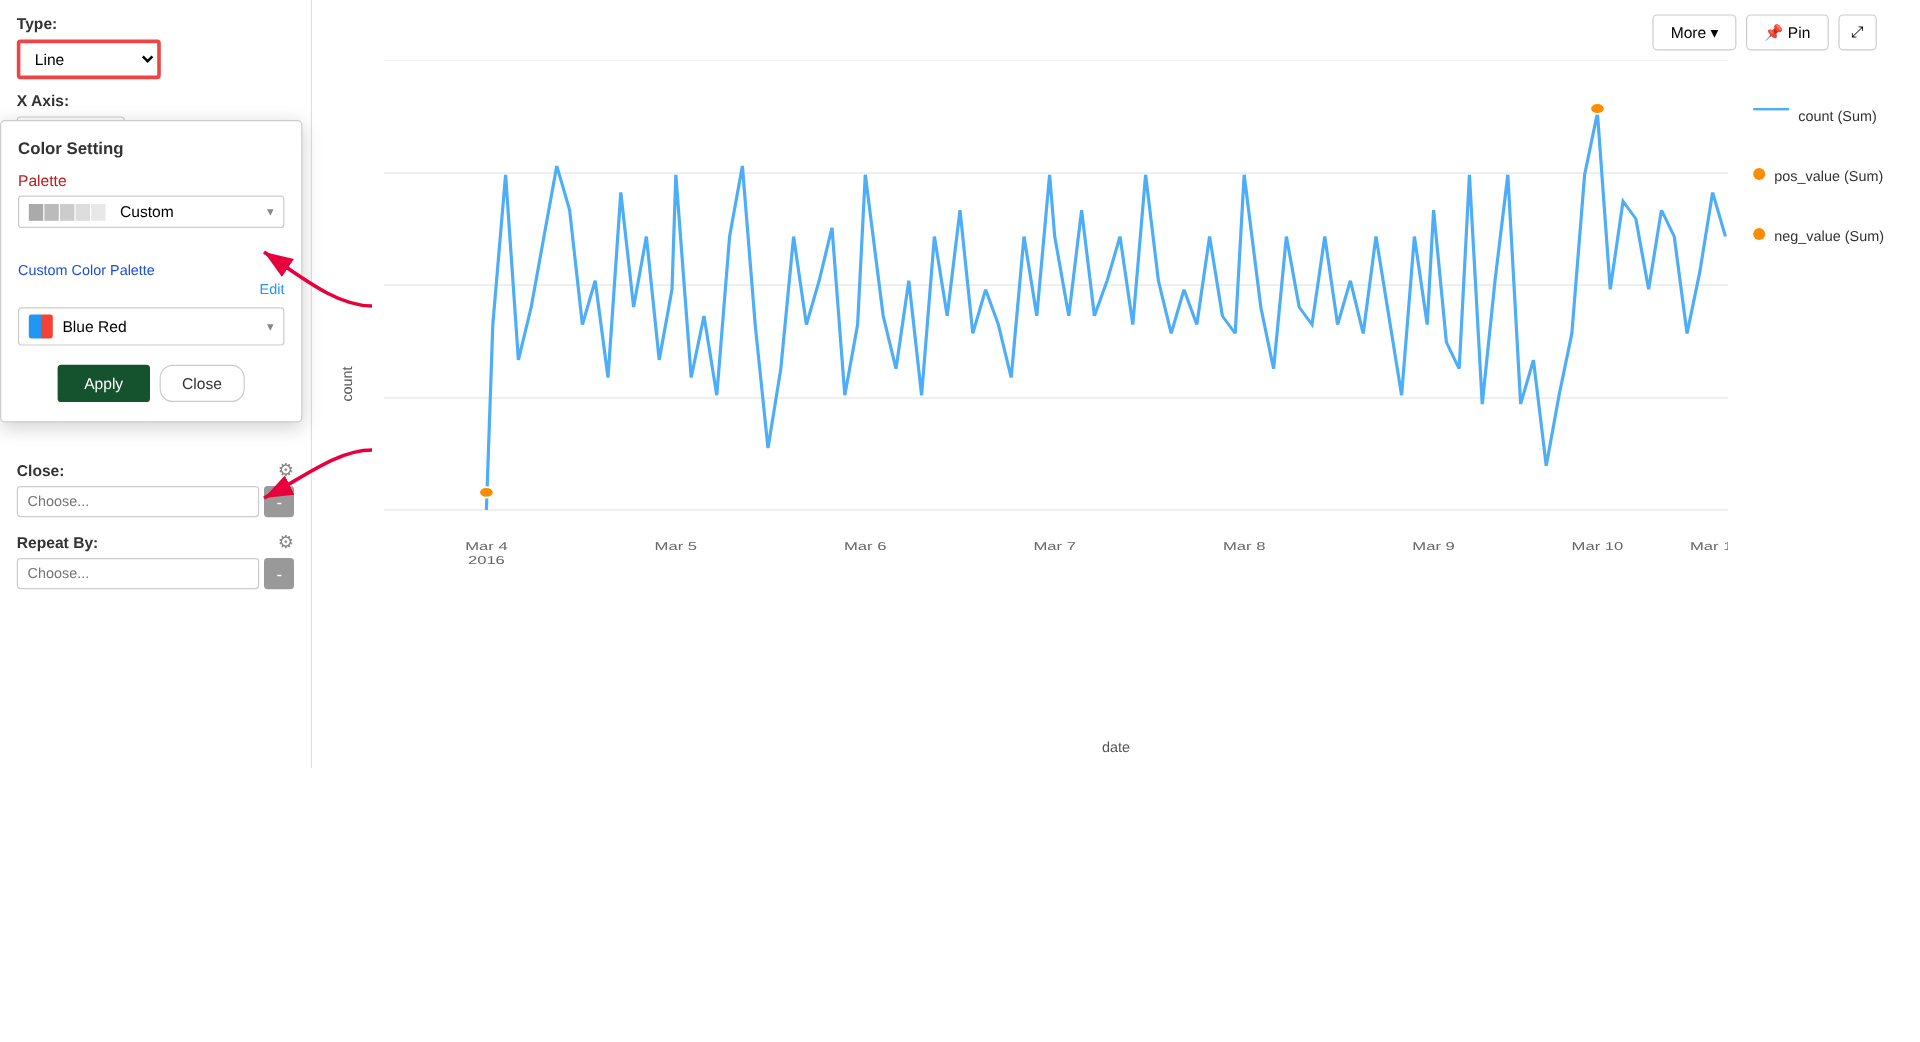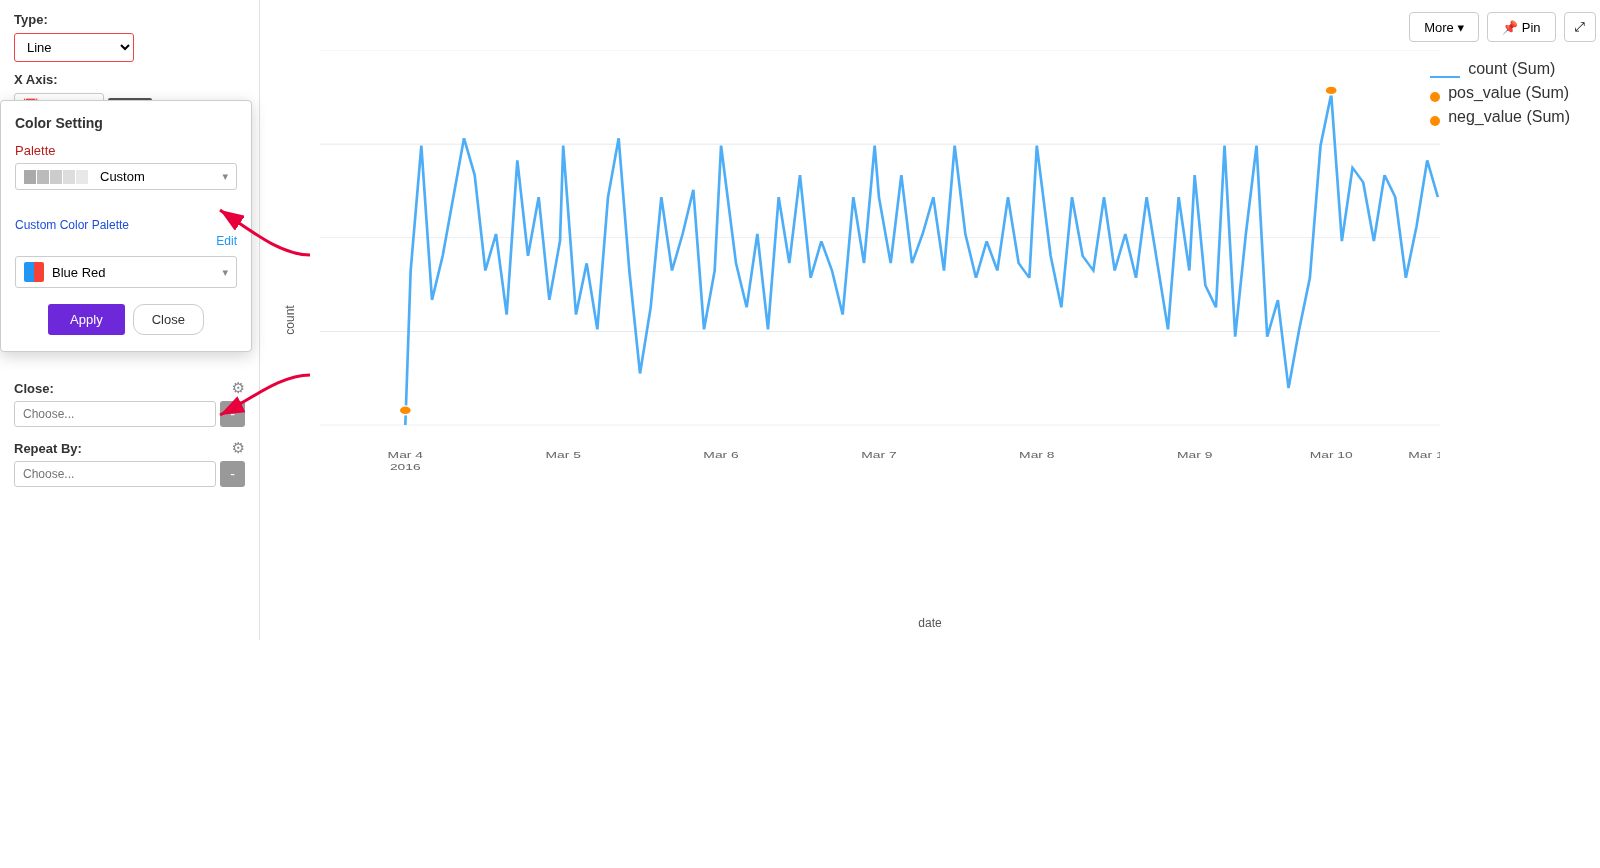--- a/index.html
+++ b/index.html
@@ -4,21 +4,21 @@
   <style>
     * { box-sizing: border-box; margin: 0; padding: 0; }
     body { font-family: -apple-system, BlinkMacSystemFont, 'Segoe UI', sans-serif; background: #fff; font-size: 13px; color: #333; width: 1600px; height: 868px; overflow: hidden; }
     .main-container { display: flex; width: 1600px; height: 640px; position: relative; }
     
     
     .left-panel { width: 260px; min-width: 260px; padding: 12px 14px; border-right: 1px solid #e0e0e0; position: relative; z-index: 10; background: #fff; }
     
     .type-label { font-weight: 700; font-size: 13px; margin-bottom: 6px; }
     .select-row { display: flex; align-items: center; margin-bottom: 10px; }
-    select { border: 1px solid #ef4444; border-radius: 3px; padding: 5px 8px; font-size: 13px; background: #fff; cursor: pointer; appearance: auto; }
+    select { border: 3px solid #ef4444; border-radius: 3px; padding: 5px 8px; font-size: 13px; background: #fff; cursor: pointer; appearance: auto; }
     .type-select { width: 120px; }
     
     .axis-label { font-weight: 700; font-size: 13px; margin-bottom: 6px; }
     .axis-row { display: flex; align-items: center; gap: 4px; margin-bottom: 8px; }
     .axis-input { border: 1px solid #ccc; border-radius: 3px; padding: 4px 7px; font-size: 12px; width: 90px; display: flex; align-items: center; gap: 4px; }
     .hour-badge { background: #555; color: #fff; font-size: 11px; padding: 2px 6px; border-radius: 2px; cursor: pointer; }
     
     
     .color-setting-popup {
       position: absolute;
@@ -51,44 +51,44 @@
     
     .blue-red-select-wrapper { margin-bottom: 16px; }
     .blue-red-btn {
       display: flex; align-items: center; gap: 8px;
       border: 1px solid #ccc; border-radius: 3px; padding: 5px 8px;
       background: #fff; cursor: pointer; width: 100%; justify-content: space-between;
     }
     .br-swatch { width: 20px; height: 20px; background: linear-gradient(to right, #2196F3 50%, #F44336 50%); border-radius: 2px; }
     
     .popup-buttons { display: flex; gap: 8px; justify-content: center; }
-    .btn-apply { background: #6d28d9; color: #fff; border: none; border-radius: 3px; padding: 7px 22px; font-size: 13px; cursor: pointer; font-weight: 500; }
+    .btn-apply { background: #14532d; color: #fff; border: none; border-radius: 3px; padding: 7px 22px; font-size: 13px; cursor: pointer; font-weight: 500; }
     .btn-close { background: #fff; color: #333; border: 1px solid #ccc; border-radius: 11px; padding: 7px 18px; font-size: 13px; cursor: pointer; }
     
     
     .color-section { margin-top: 260px; }
     .section-label-row { display: flex; align-items: center; justify-content: space-between; margin-bottom: 4px; }
     .section-label { font-weight: 700; font-size: 13px; }
     .gear-icon { color: #888; font-size: 15px; cursor: pointer; }
     .field-row { display: flex; gap: 4px; margin-bottom: 12px; }
     .choose-input { border: 1px solid #ccc; border-radius: 3px; padding: 5px 8px; font-size: 12px; flex: 1; color: #888; }
     .minus-btn { background: #999; color: #fff; border: none; border-radius: 3px; padding: 5px 10px; font-size: 14px; cursor: pointer; }
     
     
     .chart-area { flex: 1; position: relative; padding: 10px 20px 20px 10px; }
     
     
-    .top-right-actions { position: absolute; top: 12px; right: 4px; display: flex; gap: 8px; z-index: 10; }
+    .top-right-actions { position: absolute; top: 12px; right: 36px; display: flex; gap: 8px; z-index: 10; }
     .more-btn { border: 1px solid #ccc; border-radius: 4px; padding: 6px 14px; background: #fff; font-size: 13px; cursor: pointer; display: flex; align-items: center; gap: 4px; }
     .pin-btn { border: 1px solid #ccc; border-radius: 4px; padding: 6px 14px; background: #fff; font-size: 13px; cursor: pointer; display: flex; align-items: center; gap: 4px; }
     .expand-btn { border: 1px solid #ccc; border-radius: 4px; padding: 6px 10px; background: #fff; font-size: 13px; cursor: pointer; }
     
     
     .legend { position: absolute; top: 60px; right: 30px; display: flex; flex-direction: column; gap: 6px; }
-    .legend-item { display: flex; align-items: flex-end; gap: 8px; font-size: 16px; }
+    .legend-item { display: flex; align-items: flex-start; gap: 8px; font-size: 12px; margin-top: 30px; }
     .legend-line { width: 30px; height: 2px; background: #4daef7; }
     .legend-dot-orange { width: 10px; height: 10px; border-radius: 50%; background: #FF8C00; }
     
     
     .chart-svg-container { position: absolute; left: 60px; right: 160px; top: 50px; bottom: 90px; }
     
     .y-axis-label {
       position: absolute;
       left: 15px;
       top: 50%;

